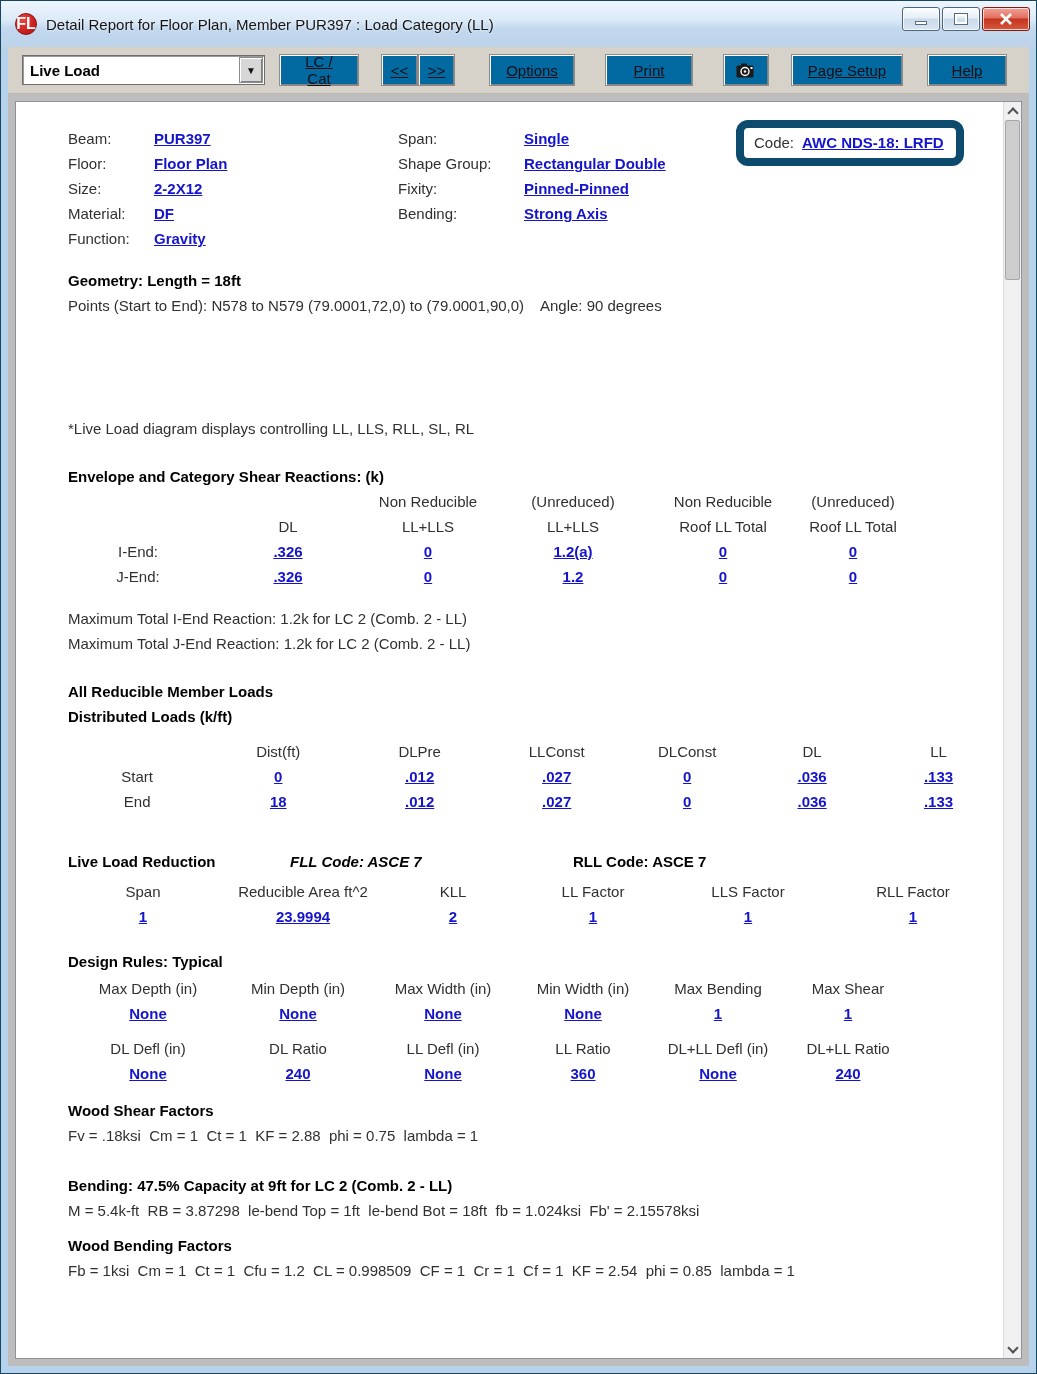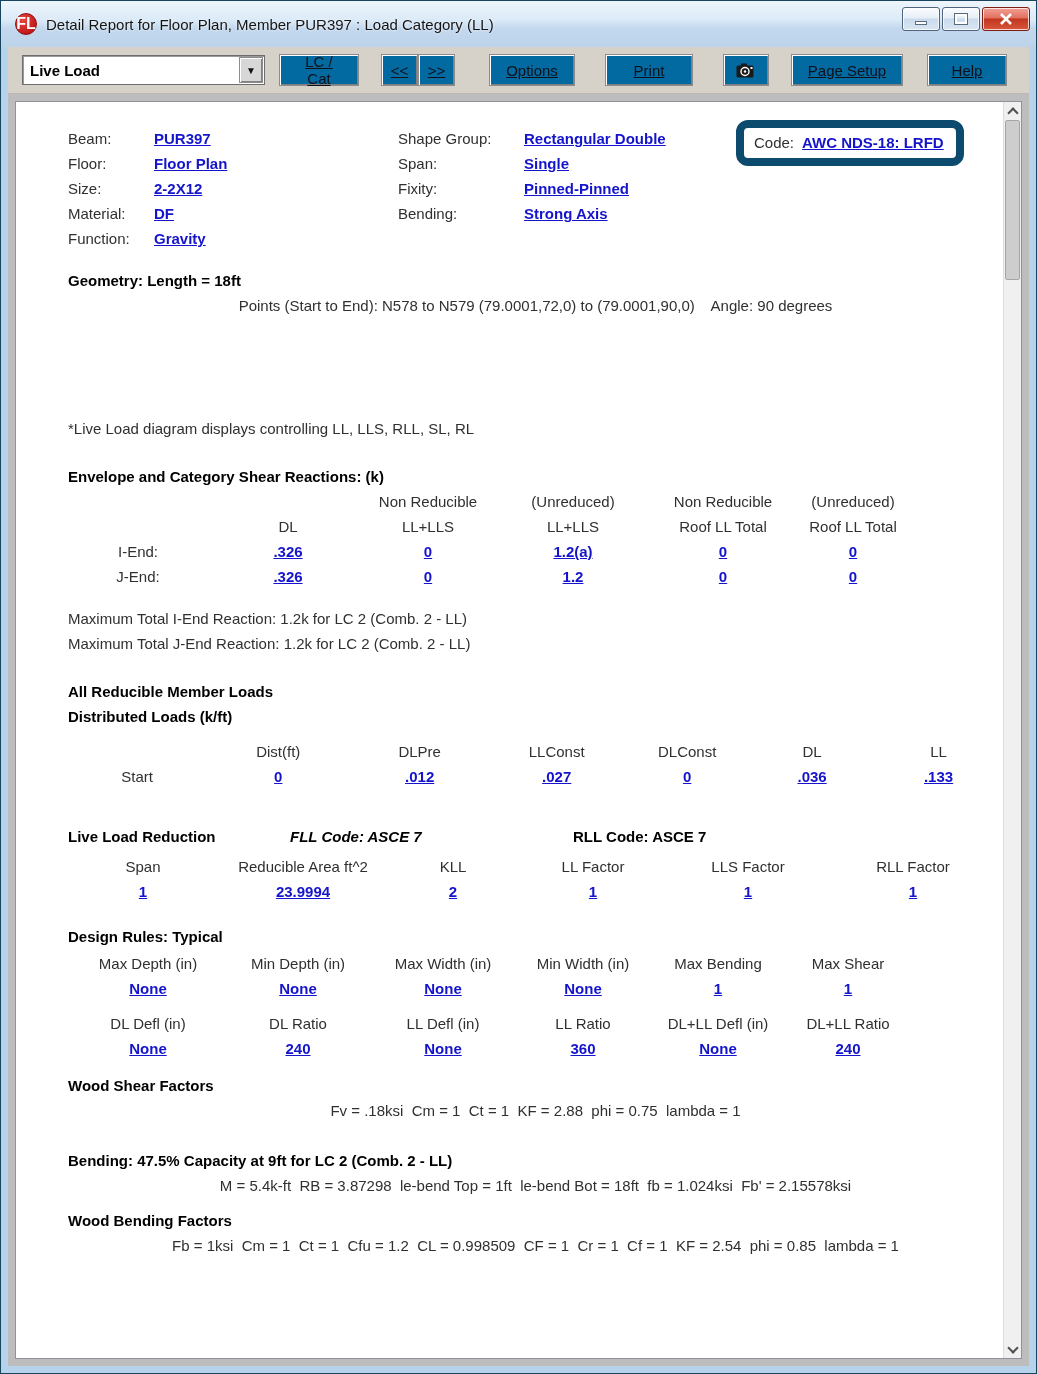--- a/index.html
+++ b/index.html
@@ -91,21 +91,21 @@
     background:#fff; height:100%; width:100%;
     border:1px solid #8f929a; position:relative; overflow:hidden;
   }
   .report {
     position:absolute; top:0; left:0; right:18px; bottom:0;
     padding:24px 0 0 8px;
     font-size:15px; color:#303030; line-height:25px;
     overflow:hidden;
     margin-left:44px;
   }
-  .pre { white-space:pre-wrap;text-align:center; }
+  .pre { white-space:pre-wrap; }
   .sect { font-weight:bold; color:#000; }
   .val  { font-weight:bold; color:#1414cc;text-decoration:underline; }
   .lbl  { color:#303030; }
 
   .hdrblock { position:relative; height:125px; }
   .hcol { position:absolute; top:0; }
   .hcol.left { left:0; }
   .hcol.right { left:330px; }
   .hrow { display:flex; }
   .hrow .lbl { display:inline-block; }
@@ -216,26 +216,26 @@
                 <span class="lbl">Material:</span>
                 <span class="val">DF</span>
               </div>
             <div class="hrow">
                 <span class="lbl">Function:</span>
                 <span class="val">Gravity</span>
               </div>
           </div>
           <div class="hcol right">
             <div class="hrow">
+                <span class="lbl">Span:</span>
+                <span class="val">Single</span>
+              </div>
+            <div class="hrow">
                 <span class="lbl">Shape Group:</span>
                 <span class="val">Rectangular Double</span>
-              </div>
-            <div class="hrow">
-                <span class="lbl">Span:</span>
-                <span class="val">Single</span>
               </div>
             <div class="hrow">
                 <span class="lbl">Fixity:</span>
                 <span class="val">Pinned-Pinned</span>
               </div>
             <div class="hrow">
                 <span class="lbl">Bending:</span>
                 <span class="val">Strong Axis</span>
               </div>
           </div>
@@ -321,20 +321,29 @@
               <td class="hdr">Dist(ft)</td>
               <td class="hdr">DLPre</td>
               <td class="hdr">LLConst</td>
               <td class="hdr">DLConst</td>
               <td class="hdr">DL</td>
               <td class="hdr">LL</td>
             </tr>
             <tr>
               <td class="hdr">Start</td>
               <td class="val">0</td>
+              <td class="val">.012</td>
+              <td class="val">.027</td>
+              <td class="val">0</td>
+              <td class="val">.036</td>
+              <td class="val">.133</td>
+            </tr>
+            <tr>
+              <td class="hdr">End</td>
+              <td class="val">18</td>
               <td class="val">.012</td>
               <td class="val">.027</td>
               <td class="val">0</td>
               <td class="val">.036</td>
               <td class="val">.133</td>
             </tr>
           </tbody>
             </table>
         </div>
 

